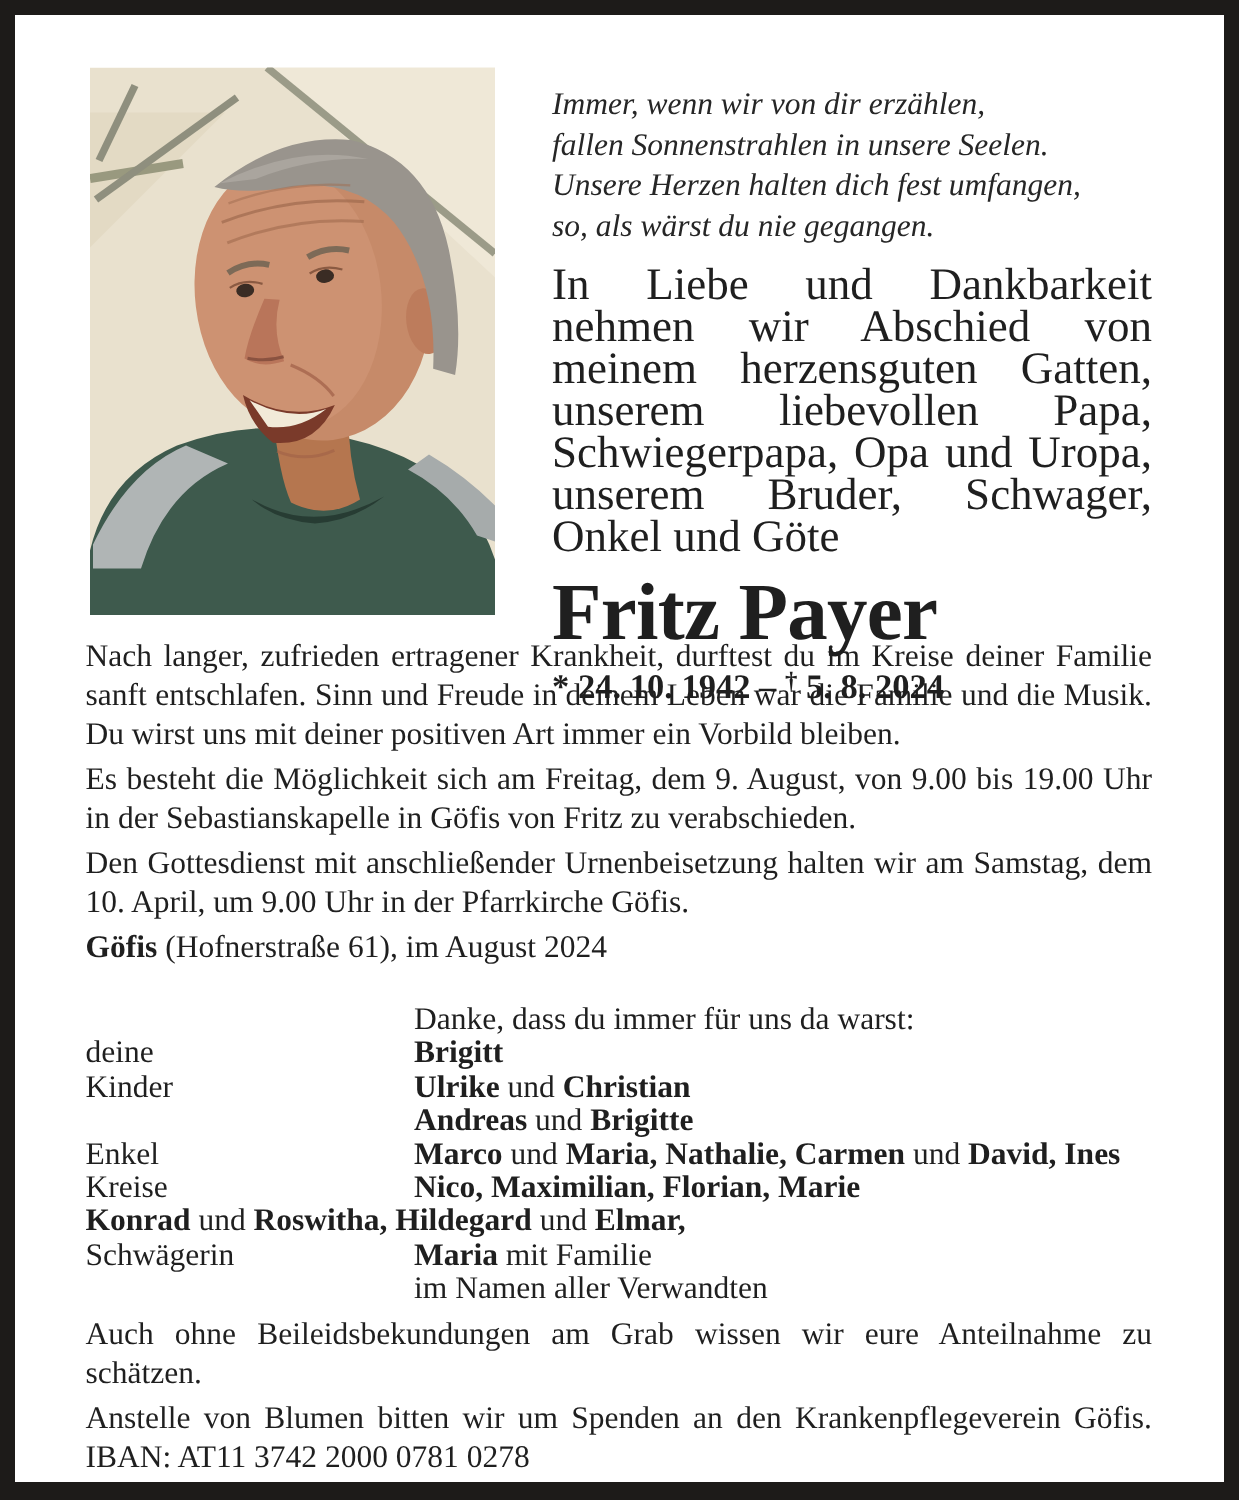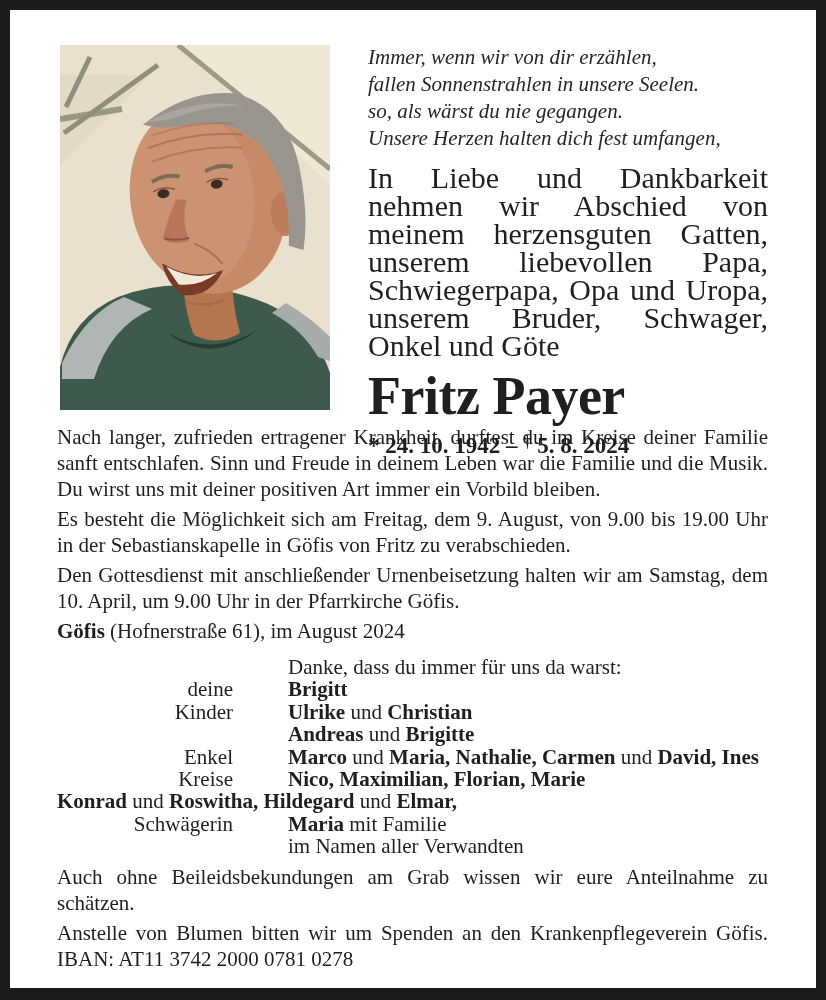--- a/index.html
+++ b/index.html
@@ -12,35 +12,35 @@
   
   .bar{position:absolute;background:#1d1b19;}
   .bar-top{left:0;top:0;width:826px;height:10px;}
   .bar-bottom{left:0;top:988px;width:826px;height:12px;}
   .bar-left{left:0;top:0;width:10px;height:1000px;}
   .bar-right{left:816px;top:0;width:10px;height:1000px;}
 
   .photo{position:absolute;left:60px;top:45px;width:270px;height:365px;}
   .photo svg{display:block;width:100%;height:100%;}
 
-  .right-col{position:absolute;left:368px;top:44px;width:400px;}
+  .right-col{position:absolute;left:368px;top:56px;width:400px;}
   .poem{font-style:italic;font-size:21px;line-height:27px;color:#262626;}
   .intro{margin-top:12px;font-size:30px;line-height:28px;text-align:justify;text-align-last:left;}
   .name{margin:0;margin-top:9px;font-size:54px;line-height:54px;font-weight:700;letter-spacing:-0.5px;white-space:nowrap;}
   .dates{margin-top:6px;font-size:23px;line-height:26px;font-weight:700;}
   .dagger{font-size:0.72em;vertical-align:0.38em;}
 
   .main{position:absolute;left:57px;top:424px;width:711px;font-size:21px;line-height:26px;}
   .main p{margin:0 0 4px 0;text-align:justify;text-align-last:left;}
-  .place{margin-bottom:12px;}
+  .place{margin-bottom:24px;}
   .place .b{font-weight:700;}
 
   .family{margin-bottom:6px;}
   .fam-row{display:flex;line-height:22.4px;gap:31px;}
-  .fam-label{flex:0 0 176px;text-align:right;margin-right:24px;}
+  .fam-label{flex:0 0 176px;margin-right:12px;}
   .fam-names{flex:1;}
   .fam-names .b{font-weight:700;}
 </style>
 </head>
 <body>
 
 <div class="page">
 
   <div class="photo">
     <svg viewBox="0 0 270 365" preserveAspectRatio="none">
@@ -92,22 +92,22 @@
         <path d="M128 196 Q 146 206 154 220" stroke="#a06047" stroke-width="2" fill="none" opacity="0.7"></path>
         <path d="M112 252 Q 130 262 150 256" stroke="#a06047" stroke-width="2" fill="none" opacity="0.6"></path>
       </g>
     </svg>
   </div>
 
   <div class="right-col">
     <div class="poem">
       <div>Immer, wenn wir von dir erzählen,</div>
       <div>fallen Sonnenstrahlen in unsere Seelen.</div>
+      <div>Unsere Herzen halten dich fest umfangen,</div>
       <div>so, als wärst du nie gegangen.</div>
-      <div>Unsere Herzen halten dich fest umfangen,</div>
     </div>
     <div class="intro">In Liebe und Dankbarkeit nehmen wir Abschied von meinem herzensguten Gatten, unserem liebevollen Papa, Schwiegerpapa, Opa und Uropa, unserem Bruder, Schwager, Onkel und Göte</div>
     <h1 class="name">Fritz Payer</h1>
     <div class="dates">
       <span>* 24. 10. 1942</span><span> – </span><span class="dagger">†</span><span> 5. 8. 2024</span>
     </div>
   </div>
 
   <div class="main">
     <p>Nach langer, zufrieden ertragener Krankheit, durftest du im Kreise deiner Familie sanft entschlafen. Sinn und Freude in deinem Leben war die Familie und die Musik. Du wirst uns mit deiner positiven Art immer ein Vorbild bleiben.</p>

